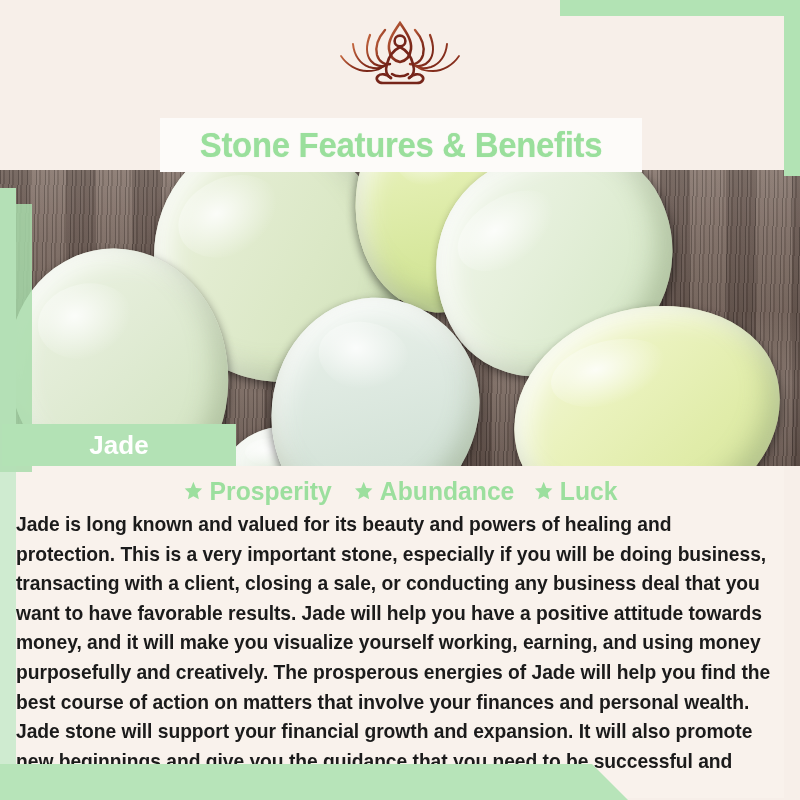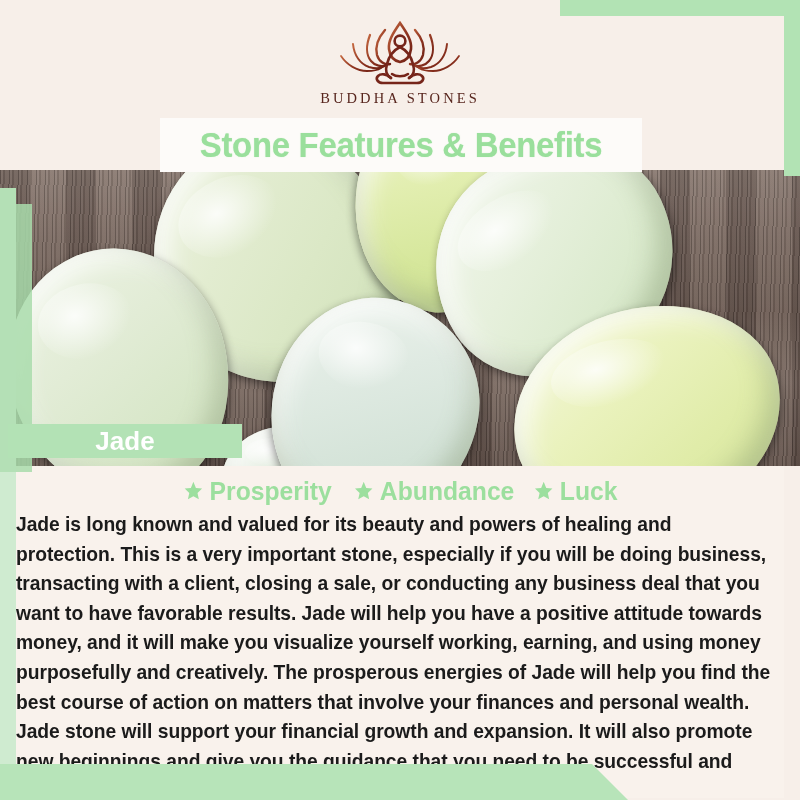--- a/index.html
+++ b/index.html
@@ -141,21 +141,21 @@
     background:linear-gradient(150deg,#f6f8e0 0%,#eaf2bd 38%,#e0eca9 68%,#d6e69c 100%);
   }
   .s7{ 
     left:222px;top:256px;width:128px;height:96px;
     border-radius:52% 48% 50% 50% / 56% 44% 56% 44%;
     background:linear-gradient(160deg,#f2f6ee 0%,#e2ecdf 60%,#d5e3d1 100%);
   }
 
   
   .jade-band{
-    position:absolute;left:8px;top:424px;width:234px;height:34px;
+    position:absolute;left:2px;top:424px;width:234px;height:42px;
     background:#b3e2b5;z-index:7;
     display:flex;align-items:center;justify-content:center;
   }
   .jade-text{
     color:#ffffff;font-weight:700;font-size:26px;
     font-family:"Liberation Sans",sans-serif;letter-spacing:0px;
   }
 
   
   .content{
@@ -229,21 +229,20 @@
         </g>
 
         <g fill="none" stroke="#76251a" stroke-width="2.6" stroke-linecap="round">
           <circle cx="75" cy="27" r="5.4"></circle>
           <path d="M75 33 C69 36 64 42 62 50 C60 57 62 62 66 64"></path>
           <path d="M75 33 C81 36 86 42 88 50 C90 57 88 62 84 64"></path>
           <path d="M66 64 C62 60 56 59 53 62 C50 65 53 69 58 69 L92 69 C97 69 100 65 97 62 C94 59 88 60 84 64"></path>
           <path d="M67 60 C71 63 79 63 83 60"></path>
         </g>
       </svg>
-      <div class="logo-text">BUDDHA STONES</div>
     </div>
   </div>
 
   <div class="title-band"></div>
   <div class="title-text">Stone Features &amp; Benefits</div>
 
   <div class="photo">
     <div class="wood"></div>
     <div class="stone s1"></div>
     <div class="stone s2"></div>

